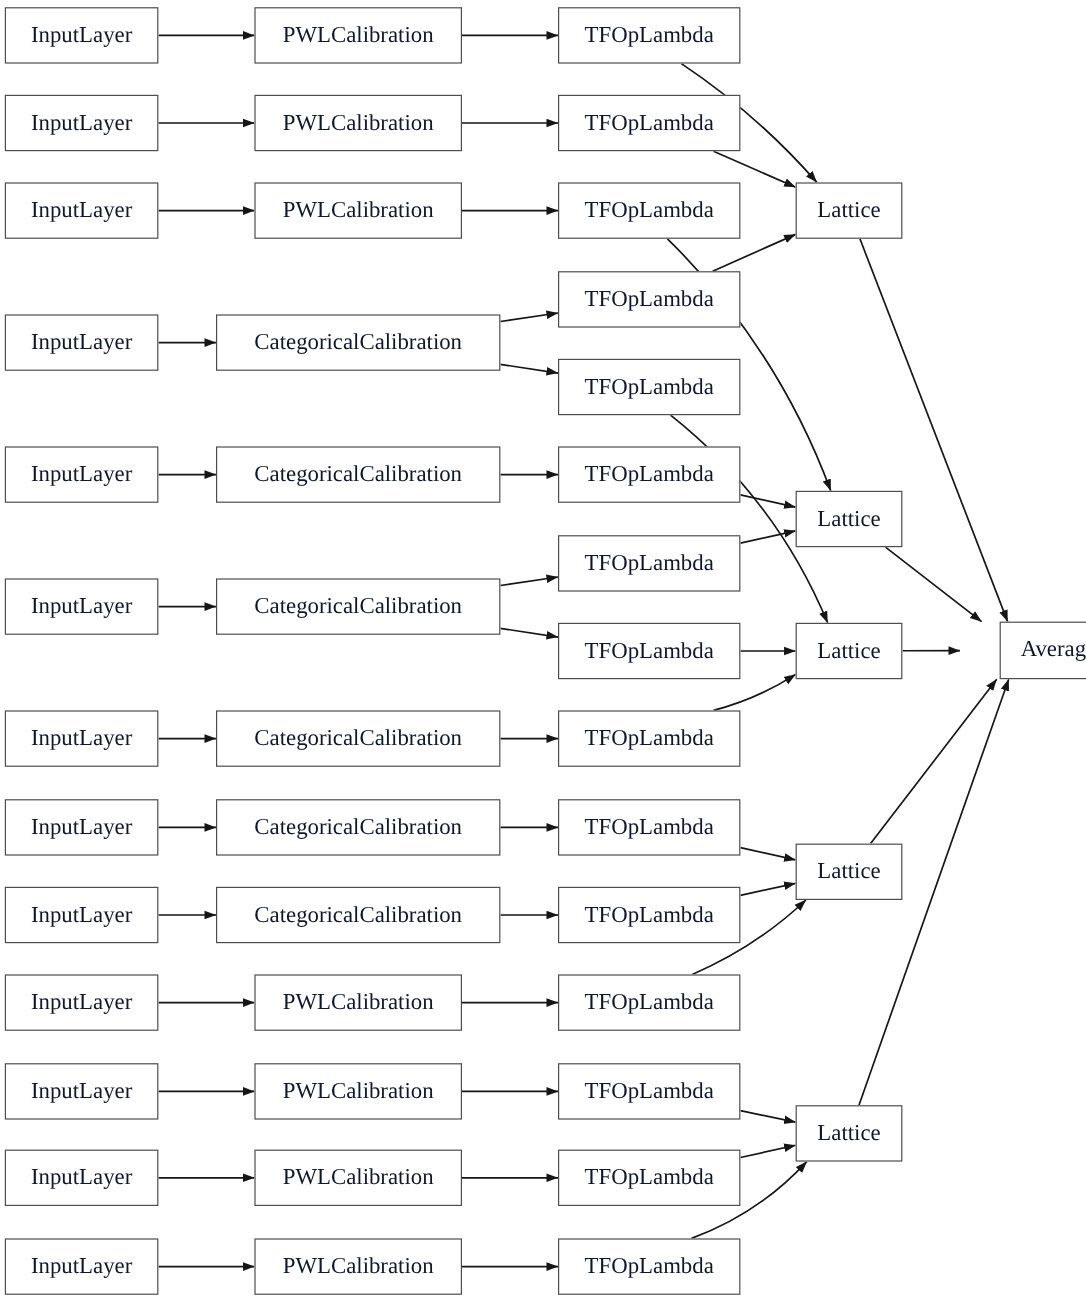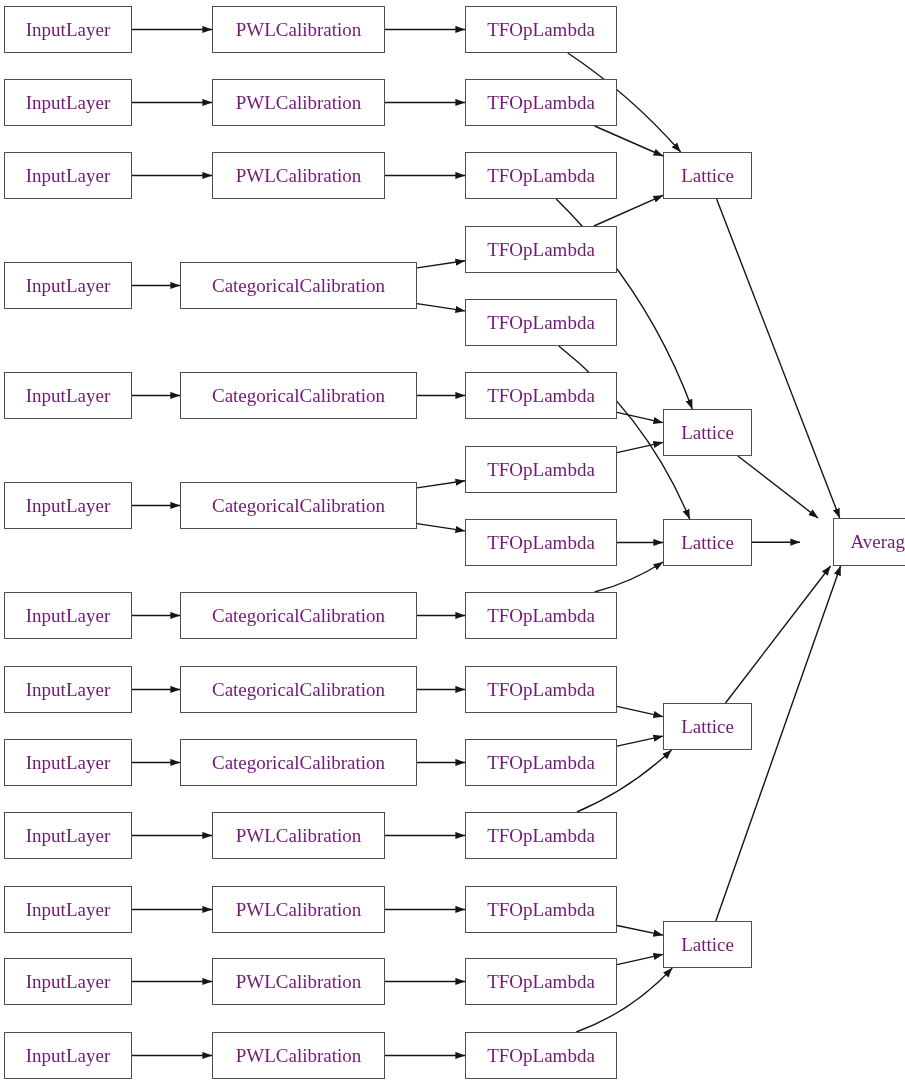--- a/index.html
+++ b/index.html
@@ -10,21 +10,21 @@
     font-family:"Liberation Serif", serif;
     overflow:hidden;
   }
   #edge-layer{position:absolute;left:0;top:0;}
   .edge{fill:none;stroke:#151515;stroke-width:1.4px;}
   .node{
     position:absolute;
     box-sizing:border-box;
     border:1.5px solid #4e4e4e;
     background:#ffffff;
-    color:#701a75;
+    color:#0f172a;
     font-size:19px;
     text-align:center;
     white-space:nowrap;
     display:flex;align-items:center;justify-content:center;
   }
 </style>
 </head>
 <body>
 
 <div id="stage">

